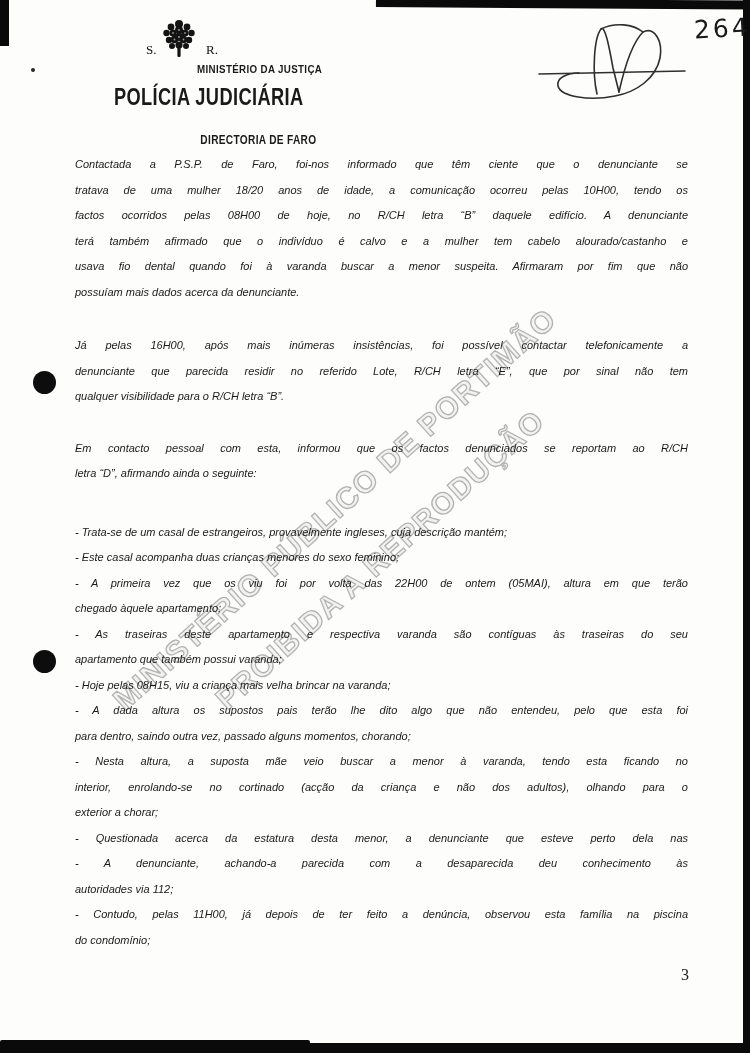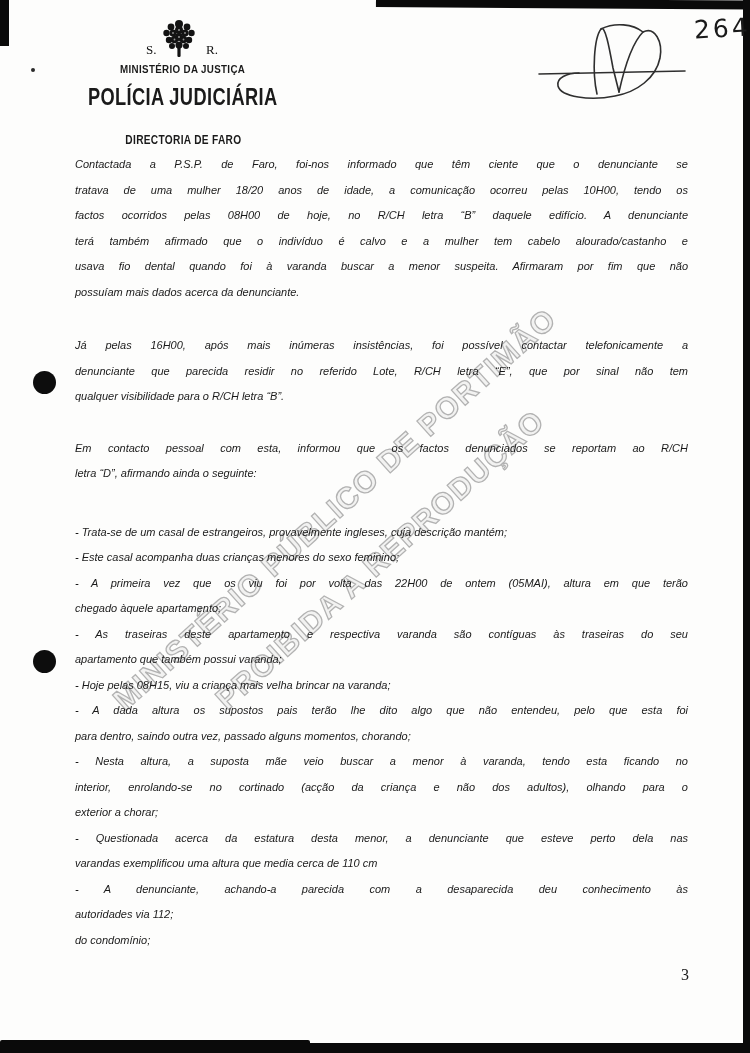--- a/index.html
+++ b/index.html
@@ -16,21 +16,21 @@
   .edge-top{left:376px;top:-2px;width:380px;height:9px;background:#0a0a0a;transform:rotate(0.4deg);transform-origin:left top;}
   .edge-right{left:743px;top:0;width:7px;height:1053px;background:#0b0b0b;}
   .edge-bottom{left:0;top:1043px;width:750px;height:10px;background:#0a0a0a;}
   .edge-bottom-bump{left:0;top:1040px;width:310px;height:13px;background:#0a0a0a;border-radius:2px;}
   .speck{left:31px;top:68px;width:4px;height:4px;background:#2a2a2a;border-radius:50%;}
   .punch{width:23px;height:23px;border-radius:50%;background:#0d0d0d;}
   .punch.p1{left:33px;top:371px;}
   .punch.p2{left:33px;top:650px;}
 
   
-  .hdr{left:33px;width:300px;text-align:center;}
+  .hdr{left:33px;width:300px;text-align:right;}
   .crest-letter{font-family:"Liberation Serif",serif;font-size:13px;color:#111;}
   .ministry{top:63px;font-weight:bold;font-size:11.5px;letter-spacing:.4px;}
   .ministry span,.title span,.subtitle span{display:inline-block;}
   .ministry span{transform:scaleX(.85);}
   .title{top:83px;font-weight:bold;font-size:24px;letter-spacing:.5px;}
   .title span{transform:scaleX(.76);}
   .subtitle{top:132px;font-weight:bold;font-size:13px;letter-spacing:.4px;}
   .subtitle span{transform:scaleX(.78);}
 
   
@@ -161,24 +161,24 @@
       <div class="line j">- A dada altura os supostos pais terão lhe dito algo que não entendeu, pelo que esta foi</div>
       <div class="line">para dentro, saindo outra vez, passado alguns momentos, chorando;</div>
     </div>
     <div class="block list-item">
       <div class="line j">- Nesta altura, a suposta mãe veio buscar a menor à varanda, tendo esta ficando no</div>
       <div class="line j">interior, enrolando-se no cortinado (acção da criança e não dos adultos), olhando para o</div>
       <div class="line">exterior a chorar;</div>
     </div>
     <div class="block list-item">
       <div class="line j">- Questionada acerca da estatura desta menor, a denunciante que esteve perto dela nas</div>
-      <div class="line">varandas exemplificou uma altura que media cerca de 110 cm</div>
     </div>
     <div class="block list-item">
       <div class="line j">- A denunciante, achando-a parecida com a desaparecida deu conhecimento às</div>
       <div class="line">autoridades via 112;</div>
     </div>
     <div class="block list-item">
+      <div class="line j">- Contudo, pelas 11H00, já depois de ter feito a denúncia, observou esta família na piscina</div>
       <div class="line">do condomínio;</div>
     </div>
   </div>
 
 <div class="abs pagenum">3</div>
 
 </body></html>

